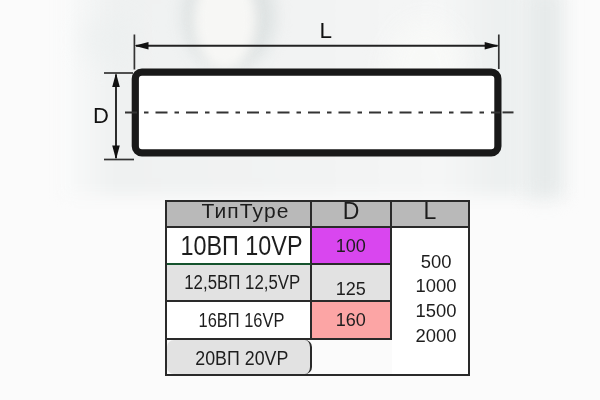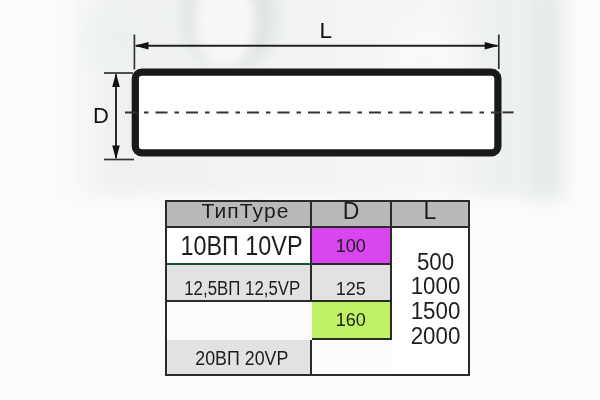--- a/index.html
+++ b/index.html
@@ -63,34 +63,37 @@
   <div style="grid-column:3;grid-row:1;background:#b9b9b9;border-bottom:2px solid #2a2a2a;display:flex;align-items:center;justify-content:center;box-sizing:border-box;font-size:23px;padding-bottom:6px;">L</div>
 
   <div style="grid-column:1;grid-row:2;background:#fff;border-right:2px solid #2a2a2a;border-bottom:2px solid #14532d;display:flex;align-items:center;justify-content:center;box-sizing:border-box;font-size:28px;">
       <span style="display:inline-block;transform:scaleX(0.835) translateX(4px);white-space:nowrap;">10ВП 10VP</span>
     </div>
 
   <div style="grid-column:2;grid-row:2;background:#d946ef;border-right:2px solid #2a2a2a;border-bottom:2px solid #2a2a2a;display:flex;align-items:center;justify-content:center;box-sizing:border-box;font-size:19px;">
       <span style="display:inline-block;transform:scaleX(0.95);">100</span>
     </div>
 
-  <div style="grid-column:1;grid-row:3;background:#e2e2e2;border-right:2px solid #2a2a2a;border-bottom:2px solid #2a2a2a;display:flex;align-items:flex-end;justify-content:center;box-sizing:border-box;font-size:20px;">
+  <div style="grid-column:1;grid-row:3;background:#e2e2e2;border-right:2px solid #2a2a2a;border-bottom:2px solid #2a2a2a;display:flex;align-items:center;justify-content:center;box-sizing:border-box;font-size:20px;">
       <span style="display:inline-block;transform:scaleX(0.842) translateX(4px);white-space:nowrap;">12,5ВП 12,5VP</span>
     </div>
 
   <div style="grid-column:2;grid-row:3;background:#e2e2e2;border-right:2px solid #2a2a2a;border-bottom:2px solid #2a2a2a;display:flex;align-items:flex-end;justify-content:center;box-sizing:border-box;font-size:19px;">
       <span style="display:inline-block;transform:scaleX(0.95);">125</span>
     </div>
 
+  <div style="grid-column:1;grid-row:4;background:#fff;border-right:2px solid #2a2a2a;border-bottom:2px solid #2a2a2a;display:flex;align-items:center;justify-content:center;box-sizing:border-box;font-size:20px;">
+      <span style="display:inline-block;transform:scaleX(0.822) translateX(4px);white-space:nowrap;">16ВП 16VP</span>
+    </div>
 
-  <div style="grid-column:2;grid-row:4;background:#bef264;border-right:2px solid #2a2a2a;border-bottom:2px solid #2a2a2a;display:flex;align-items:center;justify-content:center;box-sizing:border-box;font-size:19px;">
+  <div style="grid-column:2;grid-row:4;background:#fca5a5;border-right:2px solid #2a2a2a;border-bottom:2px solid #2a2a2a;display:flex;align-items:center;justify-content:center;box-sizing:border-box;font-size:19px;">
       <span style="display:inline-block;transform:scaleX(0.95);">160</span>
     </div>
 
-  <div style="grid-column:1;grid-row:5;background:#e2e2e2;border-right:2px solid #2a2a2a;display:flex;align-items:center;justify-content:center;box-sizing:border-box;font-size:20px;">
+  <div style="grid-column:1;grid-row:5;background:#e2e2e2;border-right:2px solid #2a2a2a;display:flex;align-items:center;justify-content:center;box-sizing:border-box;font-size:20px;border-radius:7px;">
       <span style="display:inline-block;transform:scaleX(0.891) translateX(4px) translateY(1px);white-space:nowrap;">20ВП 20VP</span>
     </div>
 
 
   <div style="grid-column:3;grid-row:2/6;background:#fff;display:flex;align-items:center;justify-content:center;text-align:center;box-sizing:border-box;padding-bottom:4px;">
-      <span style="display:inline-block;font-size:23px;line-height:24.6px;transform:scaleX(0.97) translateX(2px);margin-left:8px;">500<br>1000<br>1500<br>2000</span>
+      <span style="display:inline-block;font-size:19px;line-height:24.6px;transform:scaleX(0.97) translateX(2px);margin-left:8px;">500<br>1000<br>1500<br>2000</span>
     </div>
 </div>
 
 </body></html>

